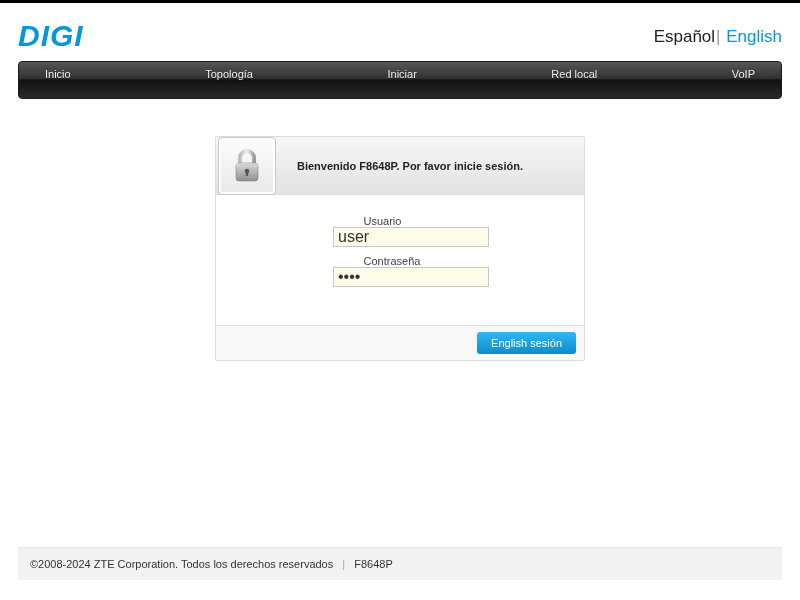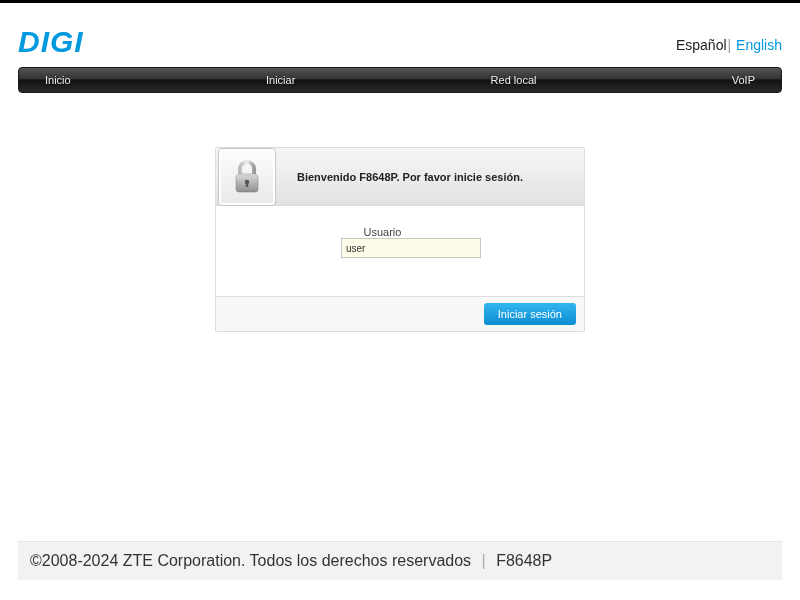--- a/index.html
+++ b/index.html
@@ -10,67 +10,67 @@
       height: 600px;
       position: relative;
       overflow: hidden;
     }
     .top-black-bar {
       height: 3px;
       background: #000;
       width: 100%;
     }
     .page-wrap {
-      padding: 6px 18px;
+      padding: 0 18px;
     }
     .header-row {
       display: flex;
       justify-content: space-between;
       align-items: flex-end;
       padding: 18px 0 10px 0;
     }
     .logo {
       font-size: 30px;
       font-weight: 900;
       color: #0099e0;
       letter-spacing: 1px;
       font-style: italic;
       line-height: 1;
     }
     .lang-selector {
-      font-size: 14px;
+      font-size: 17px;
       color: #333;
       padding-bottom: 4px;
     }
     .lang-es { color: #222; }
     .lang-sep { color: #999; margin: 0 1px; }
     .lang-en { color: #0099e0; cursor: pointer; }
     .nav-bar {
       display: flex;
       background: linear-gradient(to bottom, #555 0%, #333 45%, #111 50%, #2a2a2a 100%);
       border-radius: 4px;
-      height: 26px;
+      height: 38px;
       border: 1px solid #1a1a1a;
       justify-content: space-between;
       padding: 0 6px;
       align-items: stretch;
     }
     .nav-item {
       color: #f0f0f0;
       font-size: 11px;
       text-align: center;
       line-height: 24px;
       cursor: pointer;
       padding: 0 20px;
       white-space: nowrap;
       text-shadow: 0 1px 0 rgba(0,0,0,0.5);
     }
     .login-panel {
       width: 370px;
-      margin: 54px auto 0 auto;
+      margin: 37px auto 0 auto;
       background: #fff;
       border: 1px solid #dcdcdc;
       border-radius: 2px;
     }
     .panel-header {
       display: flex;
       align-items: center;
       background: linear-gradient(to bottom, #f6f6f6 0%, #e2e2e2 100%);
       border-bottom: 1px solid #dcdcdc;
       height: 58px;
@@ -106,25 +106,25 @@
       align-items: center;
       margin-bottom: 8px;
       flex-direction: column;
     }
     .form-label {
       width: 95px;
       font-size: 11px;
       color: #444;
     }
     .form-input {
-      width: 140px;
+      width: 156px;
       height: 20px;
       border: 1px solid #c8c8c8;
       background: #fefbe8;
-      font-size: 10px;
+      font-size: 16px;
       padding: 0 4px;
       color: #333;
       outline: none;
     }
     .button-row {
       border-top: 1px solid #dcdcdc;
       padding: 6px 8px;
       text-align: right;
       background: #f8f8f8;
     }
@@ -137,21 +137,21 @@
       padding: 5px 14px;
       cursor: pointer;
     }
     .footer {
       position: absolute;
       left: 18px;
       right: 18px;
       bottom: 20px;
       background: #f2f2f2;
       border-top: 1px solid #e3e3e3;
-      font-size: 16px;
+      font-size: 11px;
       color: #333;
       padding: 10px 12px;
     }
     .footer-sep { color: #aaa; margin: 0 6px; }
   </style>
 </head>
 <body>
 
 <div class="top-black-bar"></div>
 
@@ -160,20 +160,21 @@
   <div class="header-row">
     <div class="logo">DIGI</div>
     <div class="lang-selector">
       <span class="lang-es">Español</span><span class="lang-sep">|</span>
       <span class="lang-en">English</span>
     </div>
   </div>
 
   <div class="nav-bar">
     <div class="nav-item">Inicio</div>
+    <div class="nav-item">Topología</div>
     <div class="nav-item">Iniciar</div>
     <div class="nav-item">Red local</div>
     <div class="nav-item">VoIP</div>
   </div>
 
   <div class="login-panel">
     <div class="panel-header">
       <div class="lock-icon-box">
         <svg width="40" height="40" viewBox="0 0 40 40">
           <defs>
@@ -196,24 +197,28 @@
         </svg>
       </div>
       <div class="panel-title">Bienvenido F8648P. Por favor inicie sesión.</div>
     </div>
 
     <div class="form-area">
       <div class="form-row">
         <div class="form-label">Usuario</div>
         <input class="form-input" type="text" value="user" style="">
       </div>
+      <div class="form-row">
+        <div class="form-label">Contraseña</div>
+        <input class="form-input" type="password" value="••••" style="">
+      </div>
     </div>
 
     <div class="button-row">
-      <button class="login-btn">Iniciar sesión</button>
+      <button class="login-btn">English sesión</button>
     </div>
   </div>
 
 </div>
 
 <div class="footer">
   <span>©2008-2024 ZTE Corporation. Todos los derechos reservados</span>
   <span class="footer-sep">|</span>
   <span>F8648P</span>
 </div>

